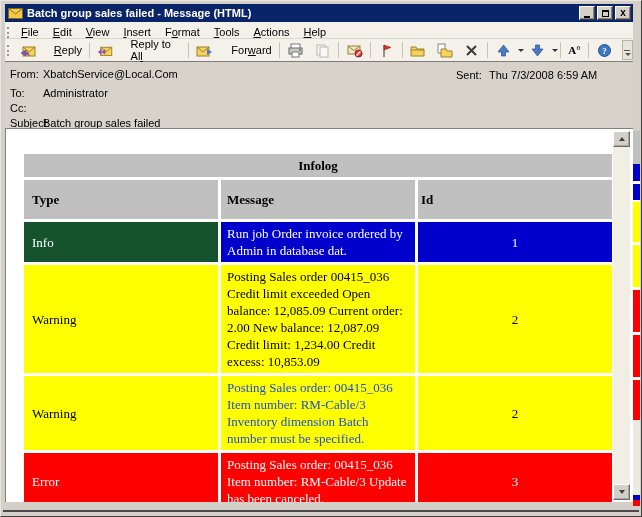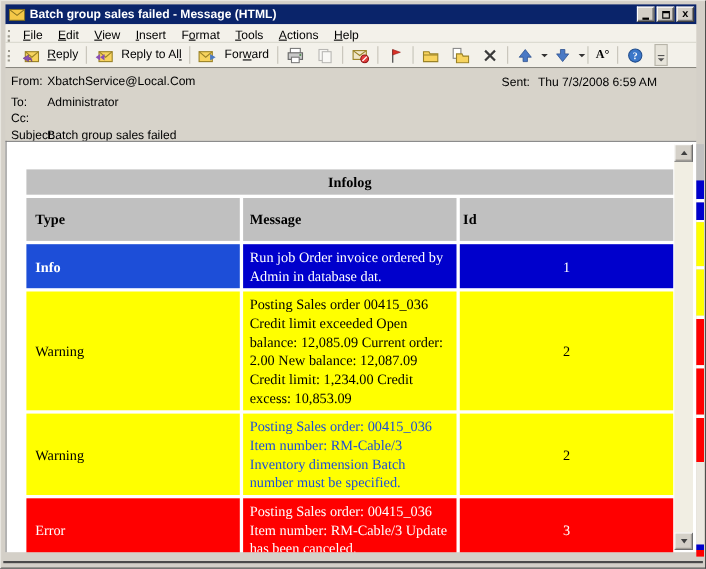--- a/index.html
+++ b/index.html
@@ -41,21 +41,21 @@
   }
   .grip{width:5px;height:11px;margin:0 2px 0 2px;border-left:2px dotted #9A978C;}
   .mitem{padding:1px 7px 2px 7px;cursor:default;}
   .mitem u{text-decoration:underline;}
   
   .toolbar{
     height:23px;background:#F3F1EA;
     border-bottom:1px solid #7E7C74;
     display:flex;align-items:center;font-size:11px;color:#000;
   }
-  .tbtn{display:flex;align-items:center;gap:7px;padding:1px 4px;height:20px;border:1px solid transparent;text-align:right;}
+  .tbtn{display:flex;align-items:center;gap:18px;padding:1px 4px;height:20px;border:1px solid transparent;}
   .tbtn u{text-decoration:underline;}
   .tsep{width:1px;height:16px;background:#C6C3B8;margin:0 2px;}
   .icon16{width:17px;height:15px;display:block;}
   .caret{width:0;height:0;border-left:3px solid transparent;border-right:3px solid transparent;border-top:3px solid #333;margin-left:1px;}
   .atext{font-size:11px;font-weight:bold;font-family:"Liberation Serif",serif;}
   .tmore{width:12px;height:20px;background:#E7E4DA;border:1px solid #B7B4A8;display:flex;flex-direction:column;align-items:center;justify-content:flex-end;padding-bottom:3px;gap:2px;margin-left:4px;}
   .tmore .bar{width:6px;height:1px;background:#555;}
   .tmore .caret{border-top-color:#555;}
   
   .msgheader{
@@ -283,21 +283,21 @@
           <td class="ttl" colspan="3">Infolog</td>
         </tr>
         <tr>
           <td class="h c-type">Type</td>
           <td class="h c-msg">Message</td>
           <td class="h c-id">Id</td>
         </tr>
       </thead>
       <tbody>
           <tr>
-            <td class="c-type" style="background: #1d4ed8; color: rgb(255, 255, 255); font-weight: bold;">Info</td>
+            <td class="c-type" style="background: #14532d; color: rgb(255, 255, 255);">Info</td>
             <td class="c-msg" style="background: rgb(0, 0, 204); color: rgb(255, 255, 255);">Run job Order invoice ordered by Admin in database dat.</td>
             <td class="c-id" style="background: rgb(0, 0, 204); color: rgb(255, 255, 255);">1</td>
           </tr>
           <tr>
             <td class="c-type" style="background: rgb(255, 255, 0); color: rgb(0, 0, 0);">Warning</td>
             <td class="c-msg" style="background: rgb(255, 255, 0); color: rgb(0, 0, 0);">Posting Sales order 00415_036 Credit limit exceeded Open balance: 12,085.09 Current order: 2.00 New balance: 12,087.09 Credit limit: 1,234.00 Credit excess: 10,853.09</td>
             <td class="c-id" style="background: rgb(255, 255, 0); color: rgb(0, 0, 0);">2</td>
           </tr>
           <tr>
             <td class="c-type" style="background: rgb(255, 255, 0); color: rgb(0, 0, 0);">Warning</td>

